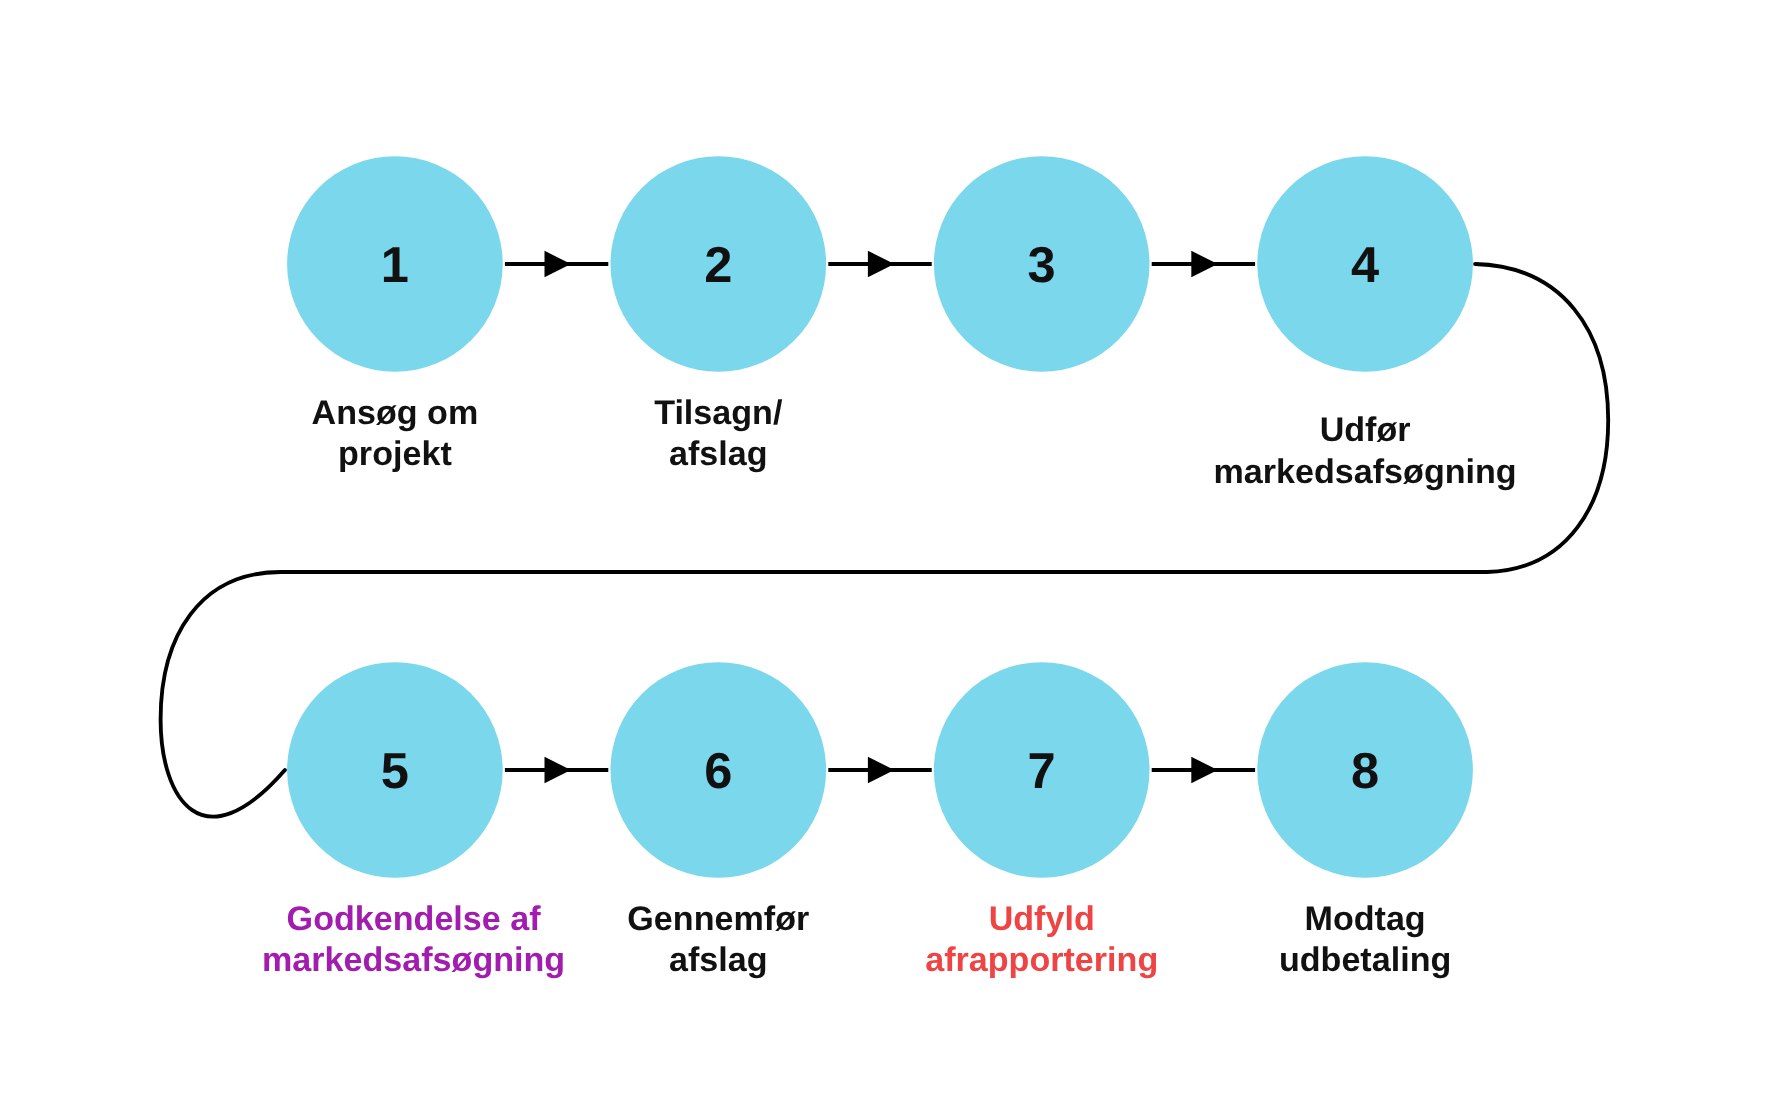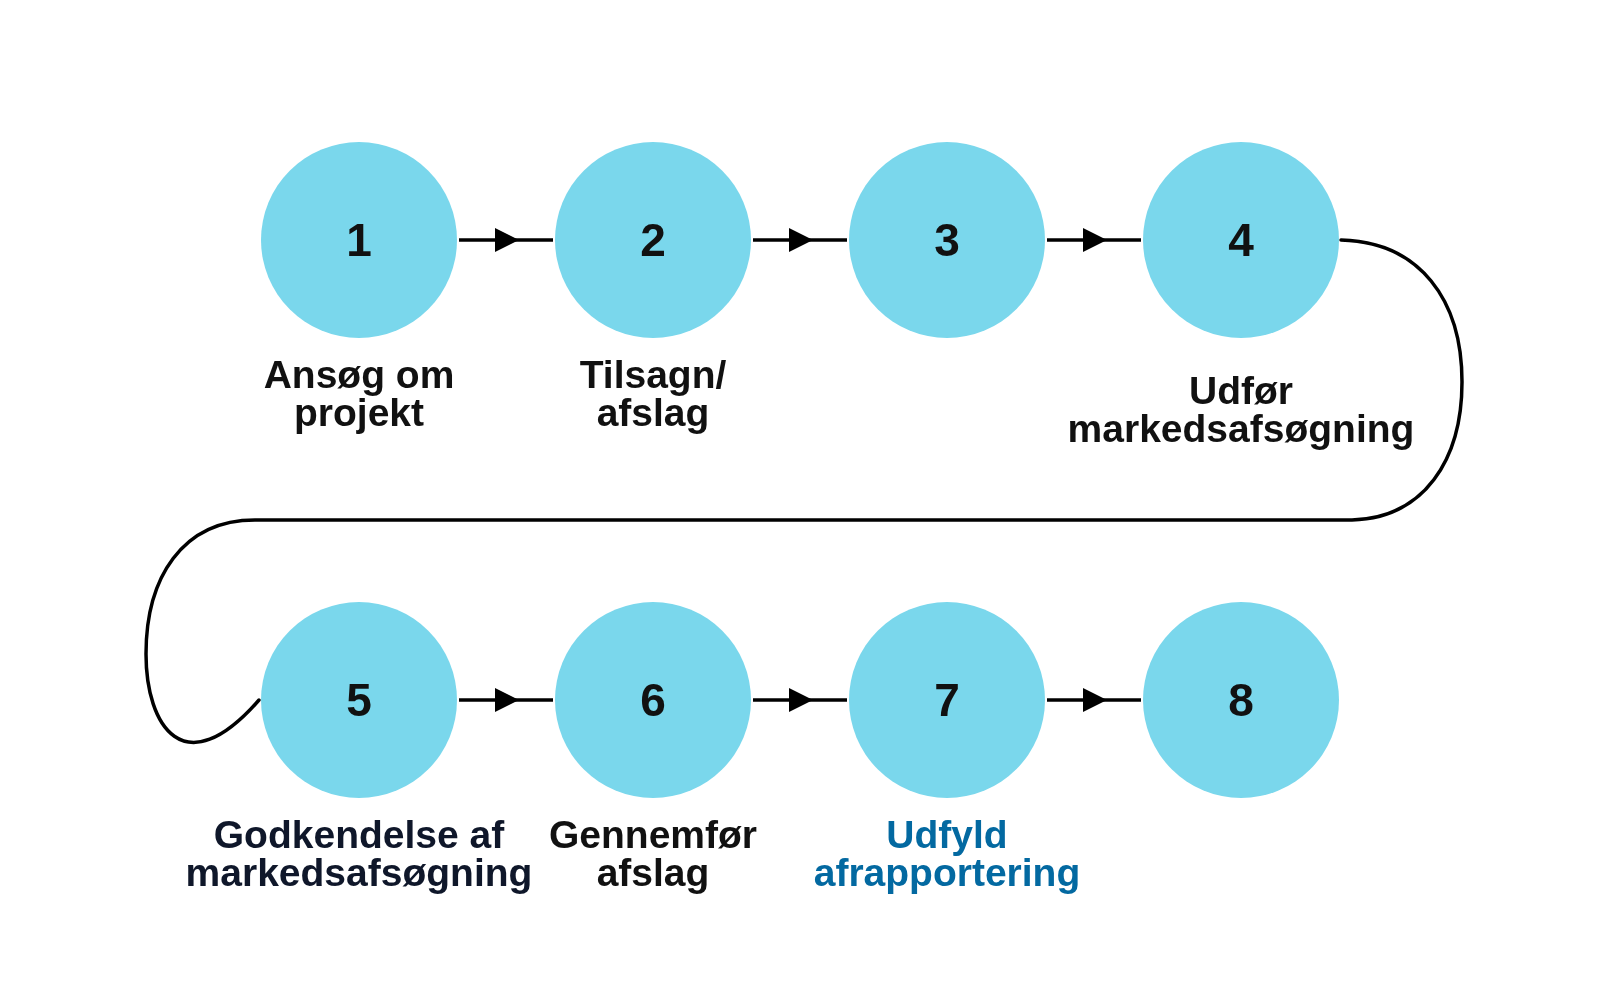--- a/index.html
+++ b/index.html
@@ -40,21 +40,21 @@
     font-weight: bold;
     color: #111111;
     line-height: 1;
     letter-spacing: 0px;
   }
   .node-label {
     position: absolute;
     width: 360px;
     text-align: center;
     font-family: "Liberation Sans", sans-serif;
-    font-size: 39px;
+    font-size: 31px;
     font-weight: bold;
     color: #111111;
     line-height: 38px;
     white-space: pre-line;
   }
 </style>
 </head>
 <body>
 
 <div id="canvas">
@@ -115,32 +115,34 @@
 
   <div class="node" style="left: 1143px; top: 142px; width: 196px; height: 196px; background: rgb(122, 215, 236);">
     <span class="node-number">4</span>
   </div>
   <div class="node-label" style="left: 1061px; top: 372px; width: 360px; color: rgb(17, 17, 17);">Udfør
 markedsafsøgning</div>
 
   <div class="node" style="left: 261px; top: 602px; width: 196px; height: 196px; background: rgb(122, 215, 236);">
     <span class="node-number">5</span>
   </div>
-  <div class="node-label" style="left: 179px; top: 816px; width: 360px; color: #0f172a;">Godkendelse af
+  <div class="node-label" style="left: 196px; top: 816px; width: 360px; color: #a21caf;">Godkendelse af
 markedsafsøgning</div>
 
   <div class="node" style="left: 555px; top: 602px; width: 196px; height: 196px; background: rgb(122, 215, 236);">
     <span class="node-number">6</span>
   </div>
   <div class="node-label" style="left: 473px; top: 816px; width: 360px; color: rgb(17, 17, 17);">Gennemfør
 afslag</div>
 
   <div class="node" style="left: 849px; top: 602px; width: 196px; height: 196px; background: rgb(122, 215, 236);">
     <span class="node-number">7</span>
   </div>
-  <div class="node-label" style="left: 767px; top: 816px; width: 360px; color: #0369a1;">Udfyld
+  <div class="node-label" style="left: 767px; top: 816px; width: 360px; color: #ef4444;">Udfyld
 afrapportering</div>
 
   <div class="node" style="left: 1143px; top: 602px; width: 196px; height: 196px; background: rgb(122, 215, 236);">
     <span class="node-number">8</span>
   </div>
+  <div class="node-label" style="left: 1061px; top: 816px; width: 360px; color: rgb(17, 17, 17);">Modtag
+udbetaling</div>
 
 </div>
 
 </body></html>

